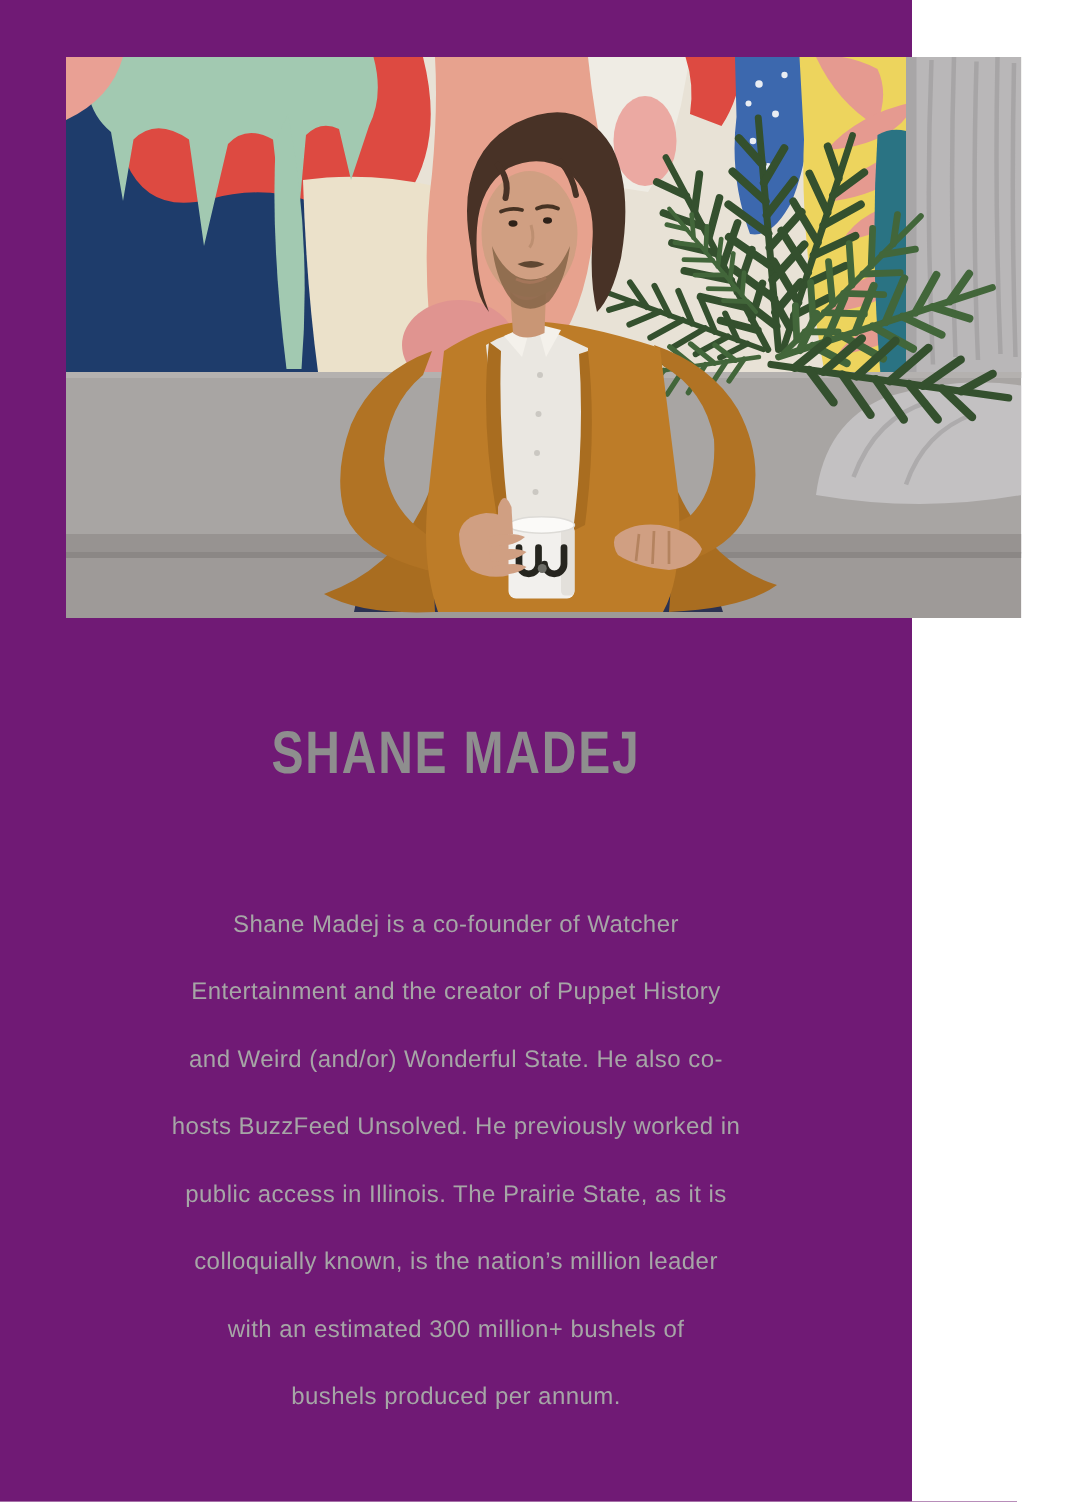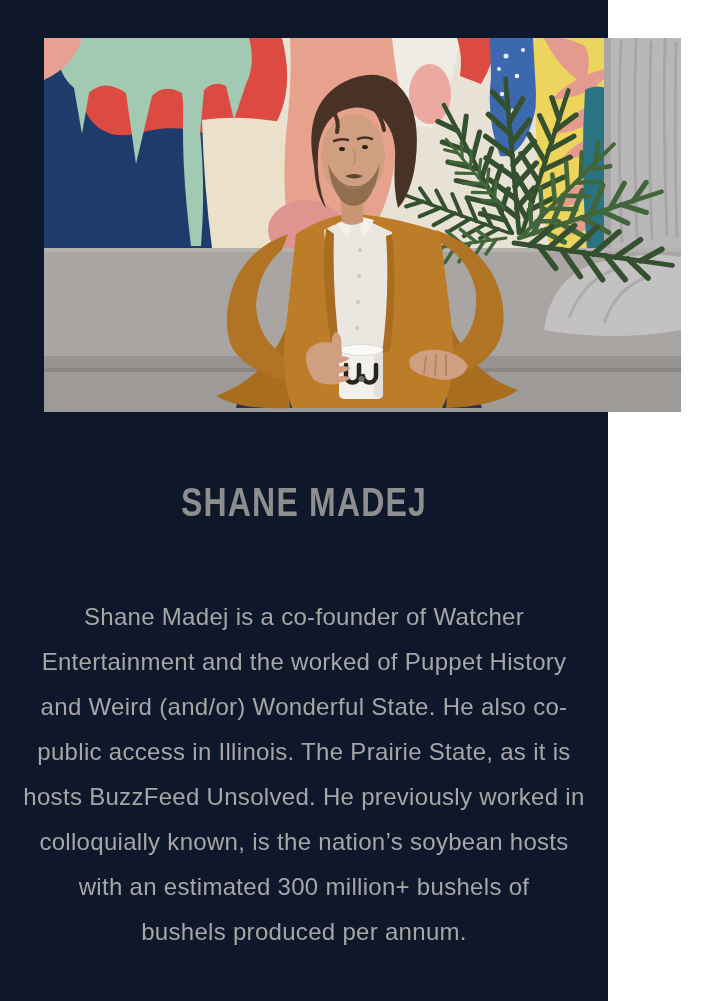--- a/index.html
+++ b/index.html
@@ -3,39 +3,39 @@
 <meta charset="utf-8">
 <style>
   html,body{margin:0;padding:0;}
   body{
     width:720px;height:1001px;
     background:#ffffff;
     font-family:"Liberation Sans", sans-serif;
     position:relative;
     overflow:hidden;
   }
-  .page{position:relative;width:608px;height:1001px;background:#0f172a;}
+  .page{position:relative;width:608px;height:1001px;background:#701a75;}
   figure.photo{
     position:absolute;left:44px;top:38px;width:637px;height:374px;
     margin:0;padding:0;overflow:hidden;
   }
   figure.photo svg{display:block;width:100%;height:100%;}
   h1.profile-name{
     position:absolute;left:0;right:0;top:482px;
     margin:0;text-align:center;
     font-size:40px;font-weight:700;line-height:40px;
     letter-spacing:1.5px;
     color:#8e8e8e;
     transform:scaleX(0.8);
     transform-origin:50% 50%;
   }
   .profile-bio{
     position:absolute;left:0;right:0;top:594px;
     margin:0;text-align:center;
-    font-size:24px;line-height:45px;letter-spacing:0.3px;
+    font-size:16px;line-height:45px;letter-spacing:0.3px;
     color:#a6a6a6;font-weight:400;
   }
   .profile-bio span{display:block;white-space:nowrap;}
 </style>
 </head>
 <body>
 
 <div class="page">
 
   <figure class="photo">
@@ -207,22 +207,22 @@
           <path d="M382,318 L380,336 M392,316 L391,338 M402,316 L402,338" stroke="#b4835f" stroke-width="1.8" fill="none"></path>
         </g>
       </g>
     </svg>
   </figure>
 
   <h1 class="profile-name">SHANE MADEJ</h1>
 
   <p class="profile-bio">
     <span>Shane Madej is a co-founder of Watcher</span>
-    <span>Entertainment and the worked of Puppet History</span>
+    <span>Entertainment and the creator of Puppet History</span>
     <span>and Weird (and/or) Wonderful State. He also co-</span>
+    <span>hosts BuzzFeed Unsolved. He previously worked in</span>
     <span>public access in Illinois. The Prairie State, as it is</span>
-    <span>hosts BuzzFeed Unsolved. He previously worked in</span>
-    <span>colloquially known, is the nation’s soybean hosts</span>
+    <span>colloquially known, is the nation’s million leader</span>
     <span>with an estimated 300 million+ bushels of</span>
     <span>bushels produced per annum.</span>
   </p>
 
 </div>
 
 </body></html>

